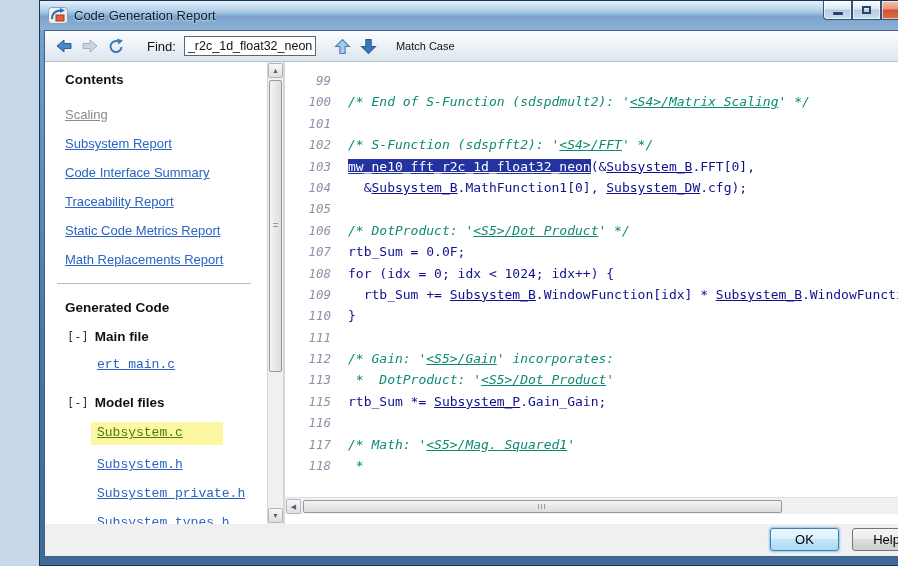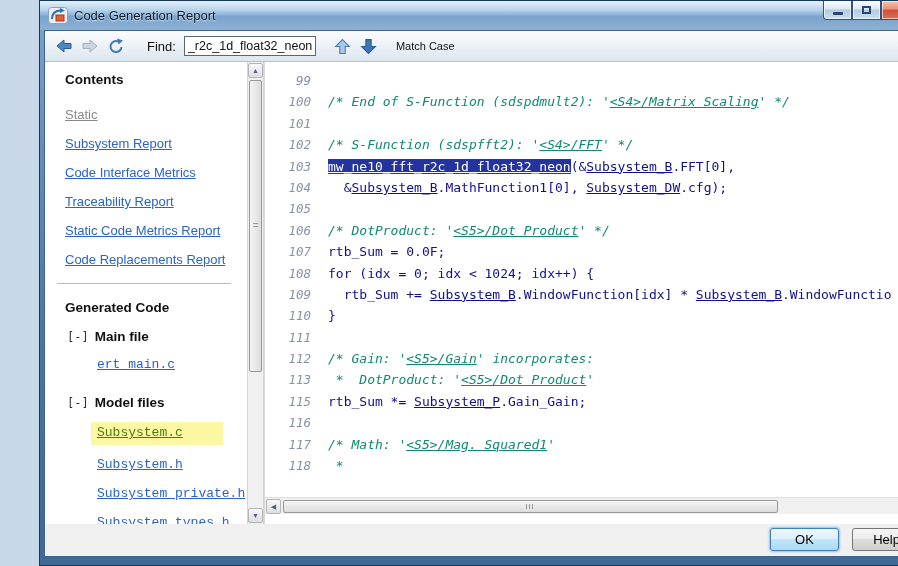--- a/index.html
+++ b/index.html
@@ -33,21 +33,21 @@
   .tool-ico{width:18px;height:17px;display:flex;align-items:center;justify-content:center;flex:none;}
   .find-label{font-size:13px;color:#111;margin-left:14px;}
   .find-input{width:132px;height:20px;border:1px solid #5a6670;background:#fff;font-size:12.5px;font-family:"Liberation Sans",sans-serif;padding:1px 3px;color:#111;}
   .match-case{font-size:11px;color:#111;margin-left:10px;}
   .gap6{width:2px;}
 
   
   .content{flex:1;display:flex;background:#fff;min-height:0;}
 
   
-  .sidebar{width:202px;flex:none;background:#fff;padding:8px 4px 0 20px;overflow:hidden;font-size:13px;}
+  .sidebar{width:222px;flex:none;background:#fff;padding:8px 4px 0 20px;overflow:hidden;font-size:13px;}
   .contents-heading{font-size:13.5px;font-weight:bold;color:#111;margin:2px 0 18px 0;}
   .slink{display:block;color:#2a64c5;text-decoration:underline;margin-bottom:10px;line-height:19px;cursor:pointer;}
   .slink.visited{color:#8a8a8a;}
   .divider{border-top:1px solid #b9b9b9;margin:14px 12px 16px -8px;}
   .gen-heading{font-size:13.5px;font-weight:bold;color:#111;margin:0 0 14px 0;}
   .grp{margin-bottom:6px;}
   .grp-head{display:flex;align-items:center;gap:6px;margin:10px 0 12px 2px;}
   .grp-toggle{color:#333;font-size:12px;font-family:"DejaVu Sans Mono",monospace;cursor:pointer;}
   .grp-label{font-weight:bold;font-size:13.5px;color:#111;}
   .flink{display:inline-block;color:#2a64c5;text-decoration:underline;margin:0 0 11px 32px;line-height:18px;cursor:pointer;font-family:Liberation Mono, monospace;}
@@ -152,26 +152,26 @@
             </svg>
         </span>
         <span class="match-case">Match Case</span>
       </div>
 
       <div class="content">
 
         <div class="sidebar">
           <div class="contents-heading">Contents</div>
           <div>
-              <a class="slink visited">Static</a>
+              <a class="slink visited">Scaling</a>
               <a class="slink">Subsystem Report</a>
-              <a class="slink">Code Interface Metrics</a>
+              <a class="slink">Code Interface Summary</a>
               <a class="slink">Traceability Report</a>
               <a class="slink">Static Code Metrics Report</a>
-              <a class="slink">Code Replacements Report</a>
+              <a class="slink">Math Replacements Report</a>
             </div>
           <div class="divider"></div>
           <div class="gen-heading">Generated Code</div>
           <div>
               <div class="grp">
                 <div class="grp-head">
                   <span class="grp-toggle">[-]</span>
                   <span class="grp-label">Main file</span>
                 </div>
                 <div class="flist">

